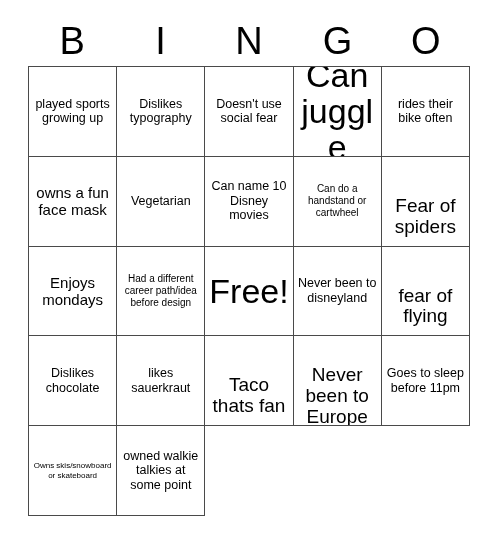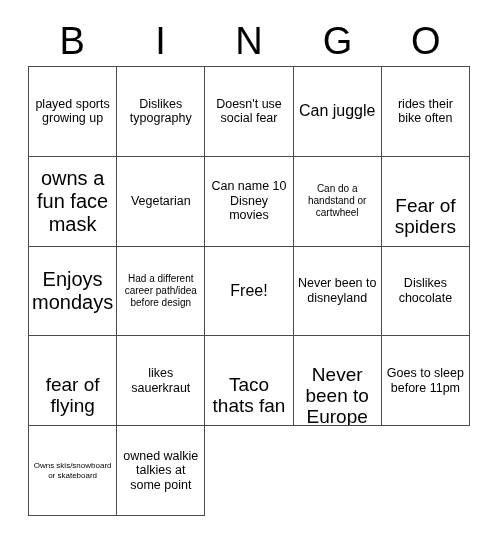--- a/index.html
+++ b/index.html
@@ -79,23 +79,23 @@
     width: 100%;
     line-height: 1.12;
     word-wrap: break-word;
     color: #000000;
   }
 
   
   .sz-xs  .cell-text { font-size: 8px;  line-height: 1.22; }
   .sz-sm  .cell-text { font-size: 10px; line-height: 1.20; }
   .sz-md  .cell-text { font-size: 12.5px; line-height: 1.16; }
-  .sz-lg  .cell-text { font-size: 20px; line-height: 1.14; text-align: center; }
+  .sz-lg  .cell-text { font-size: 15px; line-height: 1.14; text-align: center; }
   .sz-xl  .cell-text { font-size: 19px; line-height: 1.10; margin-top: 31px; }
-  .sz-xxl .cell-text { font-size: 16px; line-height: 1.06; }
+  .sz-xxl .cell-text { font-size: 34px; line-height: 1.06; }
 </style>
 </head>
 <body>
 
 <div class="card">
 
   <div class="bingo-header">
     <div class="letter">B</div>
     <div class="letter">I</div>
     <div class="letter">N</div>
@@ -143,25 +143,25 @@
     <div class="cell sz-sm">
         <span class="cell-text">Had a different career path/idea before design</span>
       </div>
     <div class="cell sz-xxl">
         <span class="cell-text">Free!</span>
       </div>
     <div class="cell sz-md">
         <span class="cell-text">Never been to disneyland</span>
       </div>
 
+    <div class="cell sz-xl">
+        <span class="cell-text">fear of flying</span>
+      </div>
     <div class="cell sz-md">
         <span class="cell-text">Dislikes chocolate</span>
-      </div>
-    <div class="cell sz-xl">
-        <span class="cell-text">fear of flying</span>
       </div>
     <div class="cell sz-md">
         <span class="cell-text">likes sauerkraut</span>
       </div>
 
     <div class="cell sz-xl">
         <span class="cell-text">Taco thats fan</span>
       </div>
     <div class="cell sz-xl">
         <span class="cell-text">Never been to Europe</span>

